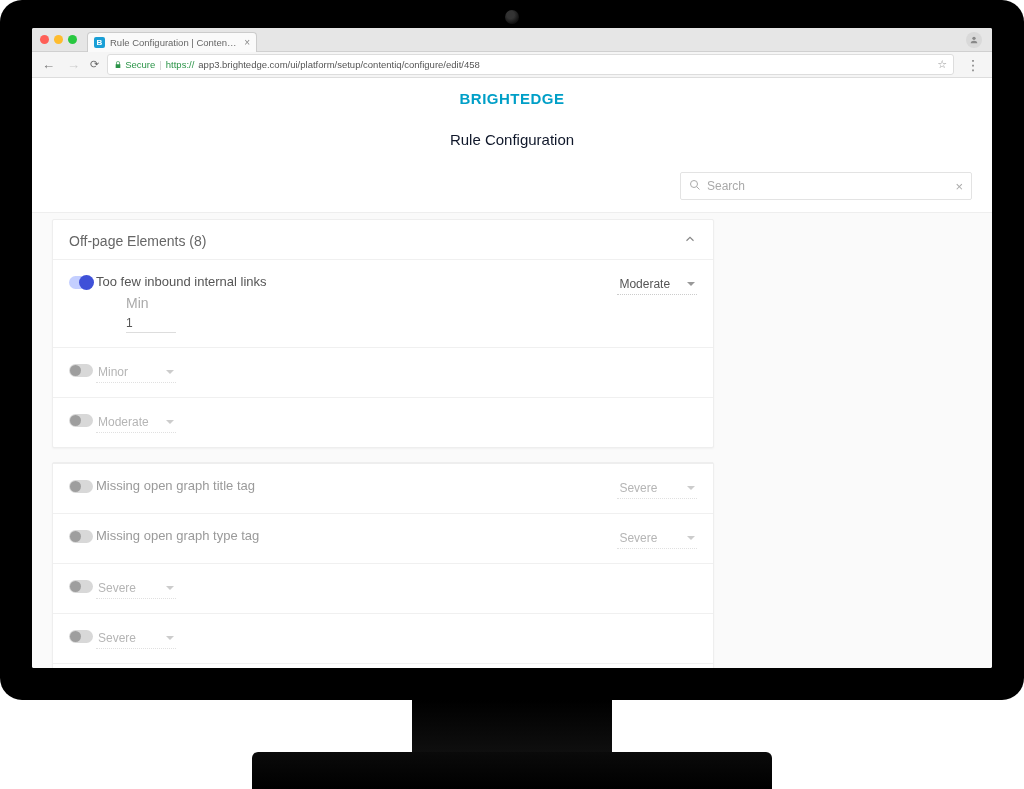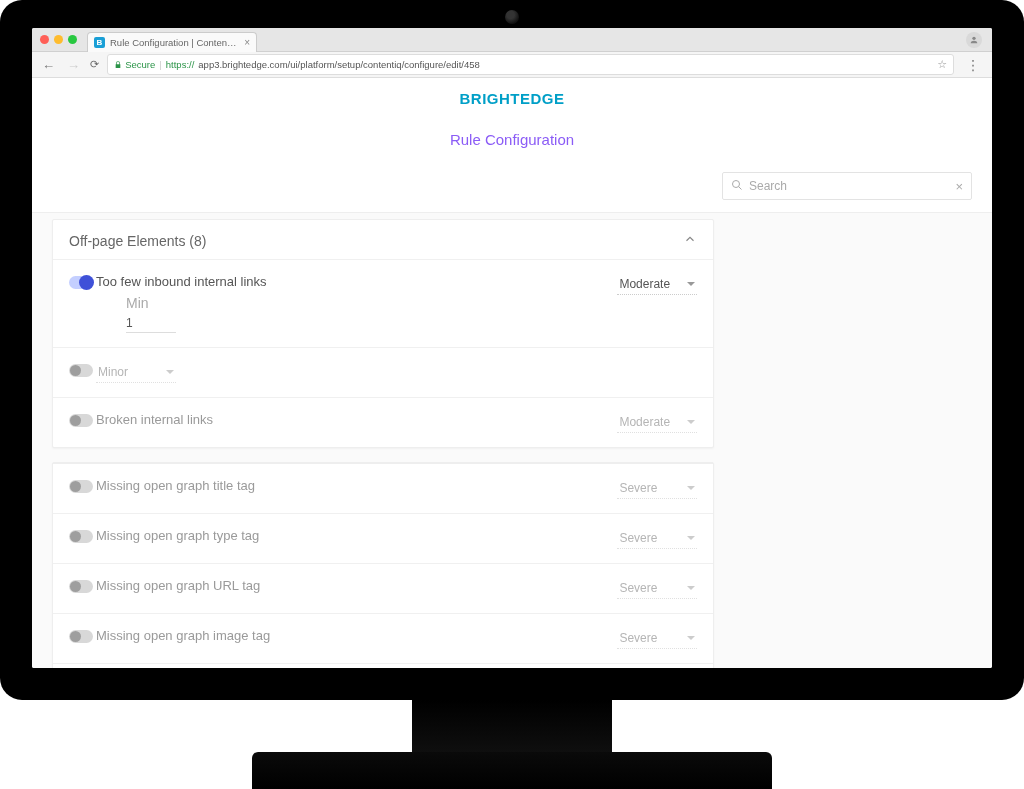--- a/index.html
+++ b/index.html
@@ -165,32 +165,32 @@
     border-bottom: 1px solid #eee;
     flex-direction: column;
   }
   .brand {
     font-weight: 800;
     color: #009fc7;
     letter-spacing: 0.5px;
     font-size: 15px;
   }
   .page-title {
-    color: #8b5cf6;
+    color: #0f172a;
     font-size: 15px;
   }
   .search-wrap {
     margin-left: auto;
     display: flex;
     align-items: center;
     border: 1px solid #e3e3e3;
     border-radius: 2px;
     height: 28px;
     padding: 0 8px;
-    width: 250px;
+    width: 292px;
     background: #fff;
     gap: 6px;
   }
   .search-input {
     border: none;
     outline: none;
     flex: 1;
     font-size: 12px;
     color: #555;
   }
@@ -403,23 +403,20 @@
           <div class="rule">
             <div class="toggle off"></div>
             <div class="severity muted">
               <span>Minor</span>
               <span class="caret-down"></span>
             </div>
           </div>
 
           <div class="rule">
             <div class="toggle off"></div>
-            <div class="rule-body">
-              <div class="rule-label muted">Broken internal links</div>
-            </div>
             <div class="severity muted">
               <span>Moderate</span>
               <span class="caret-down"></span>
             </div>
           </div>
         </div>
 
         <div class="panel">
 
           <div class="rule">
@@ -439,34 +436,28 @@
                 <div class="rule-label muted">Missing open graph type tag</div>
               </div>
             <div class="severity muted">
               <span>Severe</span>
               <span class="caret-down"></span>
             </div>
           </div>
 
           <div class="rule">
             <div class="toggle off"></div>
-            <div class="rule-body">
-                <div class="rule-label muted">Missing open graph URL tag</div>
-              </div>
             <div class="severity muted">
               <span>Severe</span>
               <span class="caret-down"></span>
             </div>
           </div>
 
           <div class="rule">
             <div class="toggle off"></div>
-            <div class="rule-body">
-                <div class="rule-label muted">Missing open graph image tag</div>
-              </div>
             <div class="severity muted">
               <span>Severe</span>
               <span class="caret-down"></span>
             </div>
           </div>
 
           <div class="rule">
             <div class="toggle off"></div>
             <div class="rule-body">
                 <div class="rule-label muted">Missing open graph site name tag</div>

